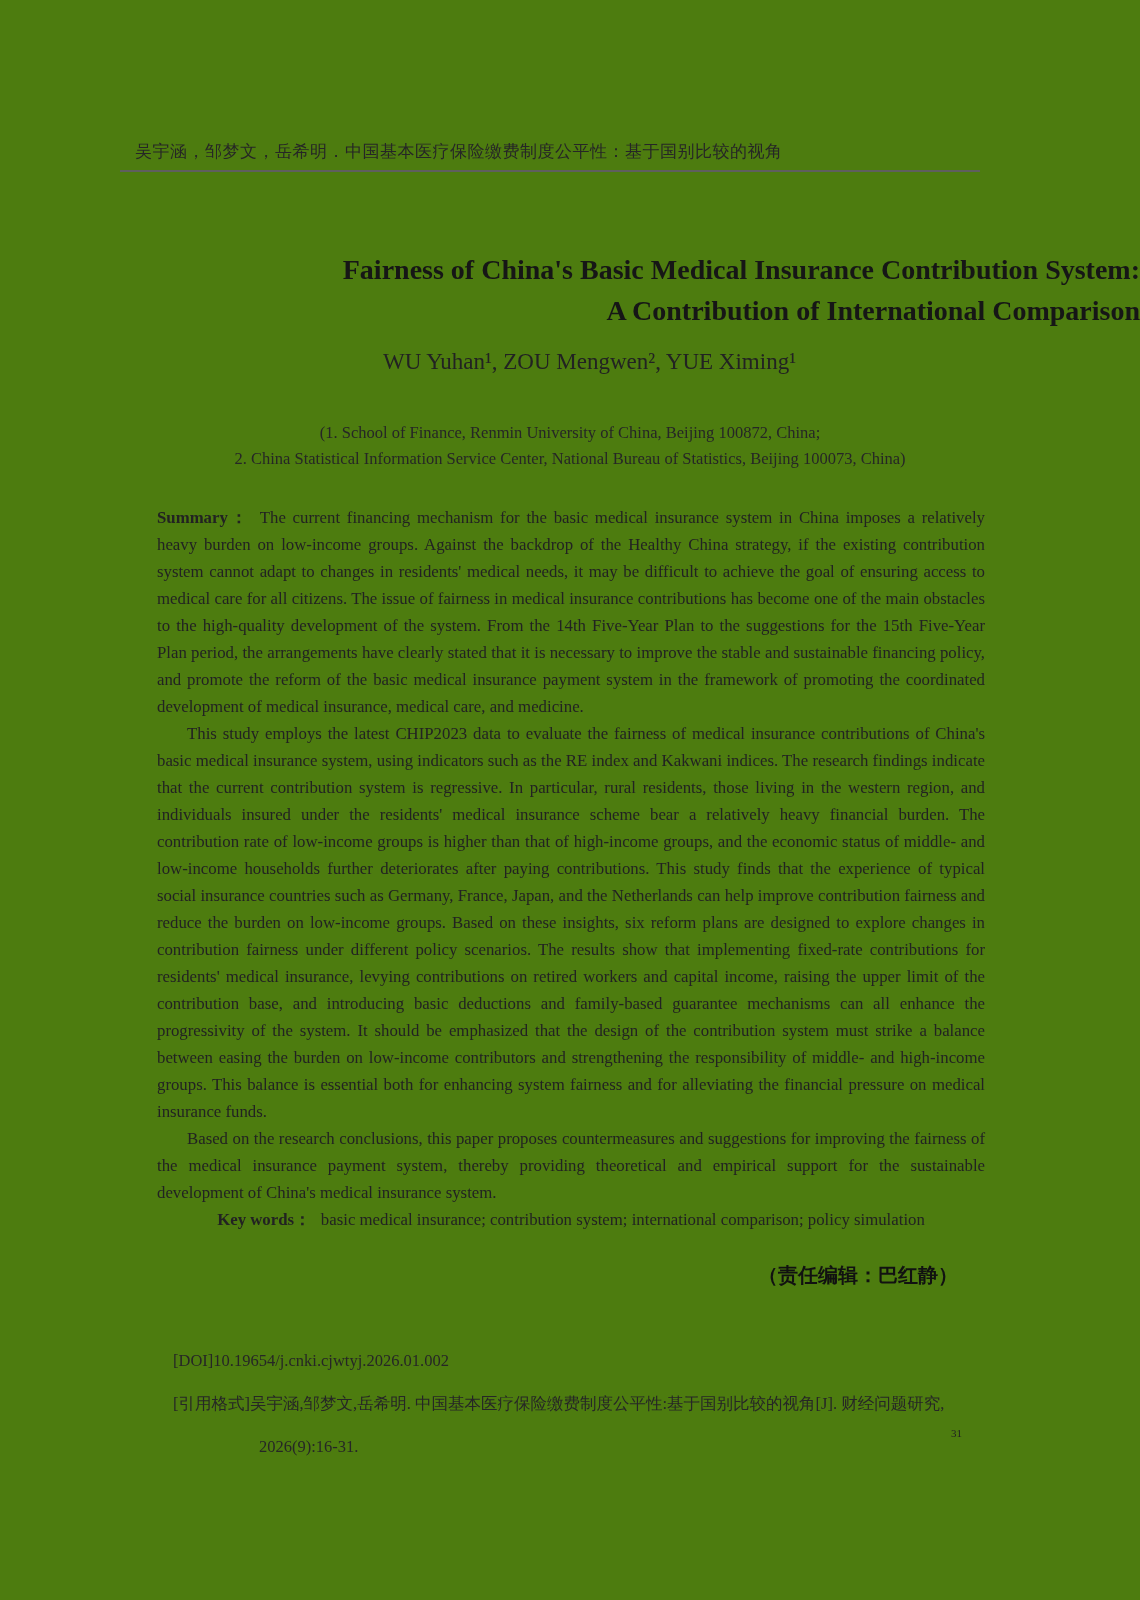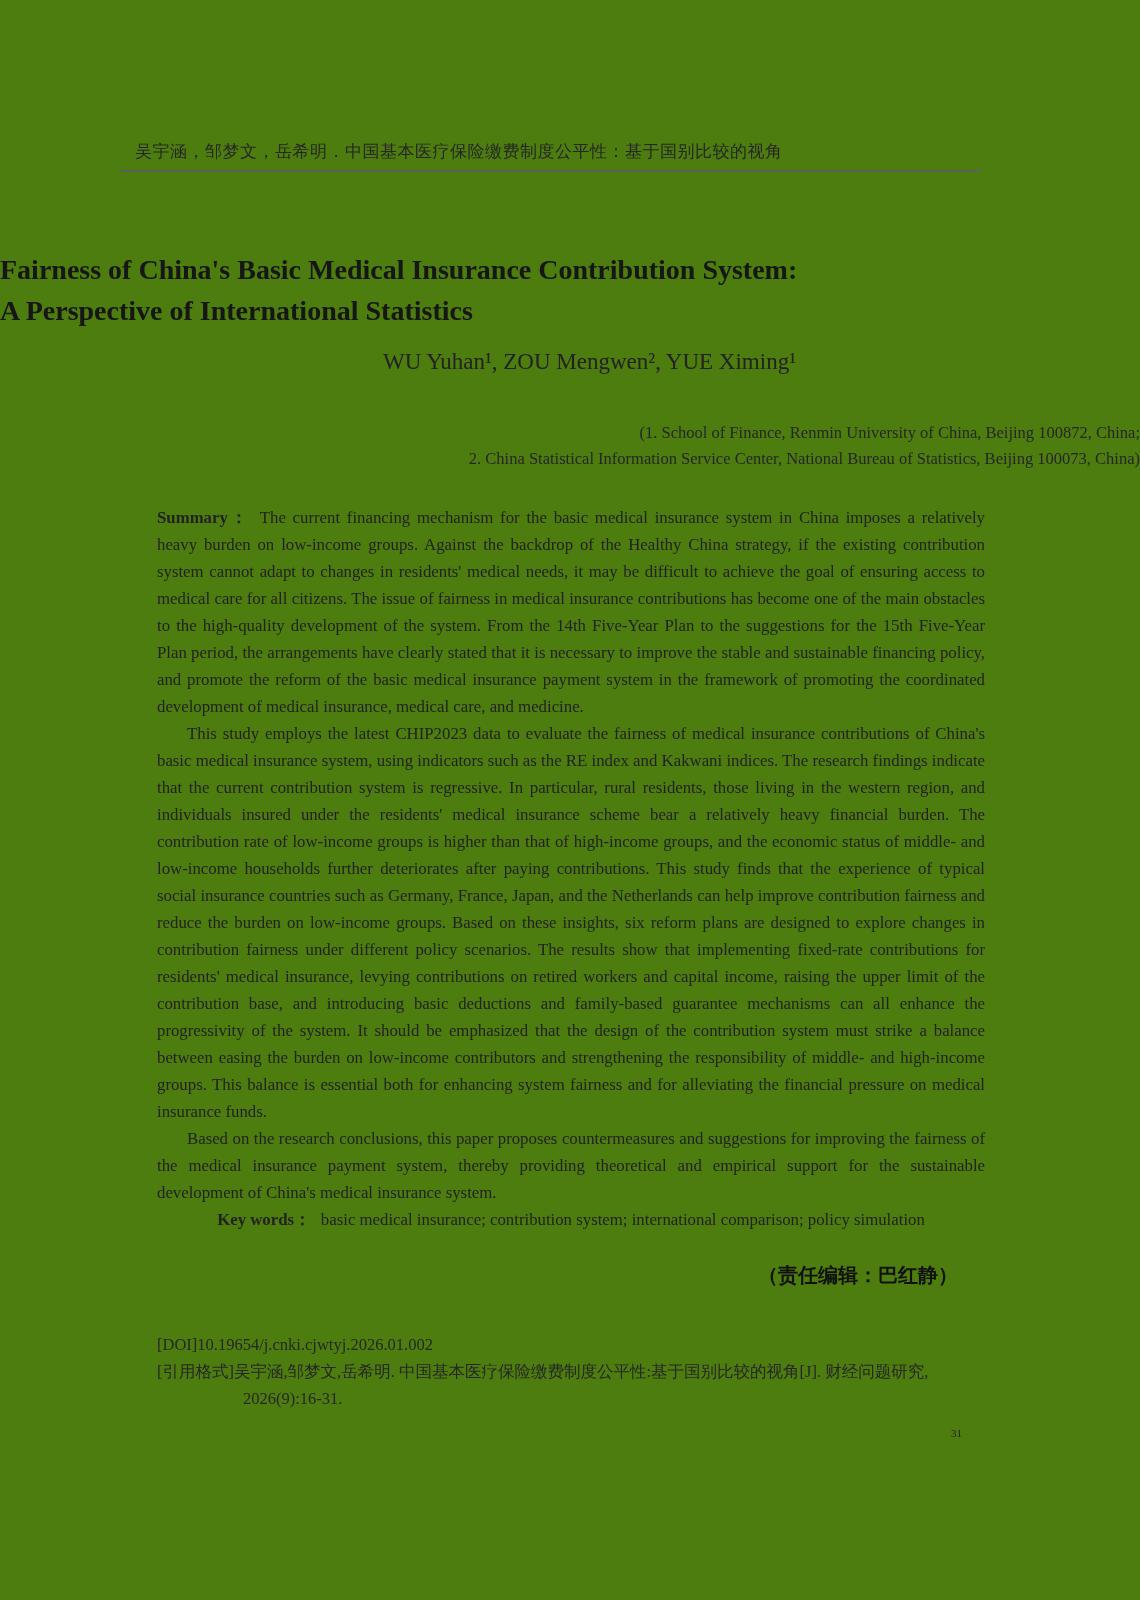--- a/index.html
+++ b/index.html
@@ -35,21 +35,21 @@
     height: 0;
     border-top: 2px solid #5f5f5f;
   }
 
   
   .title-block {
     position: absolute;
     left: 0;
     right: 0;
     top: 249px;
-    text-align: left;
+    text-align: right;
     font-weight: bold;
     font-size: 28px;
     line-height: 41px;
     color: #161616;
   }
 
   .authors-line {
     position: absolute;
     left: 0;
     right: 0;
@@ -58,21 +58,21 @@
     font-size: 23px;
     color: #222222;
     margin-left: 39px;
   }
 
   .affiliations {
     position: absolute;
     left: 0;
     right: 0;
     top: 420px;
-    text-align: right;
+    text-align: center;
     font-size: 16.5px;
     line-height: 26px;
     color: #262626;
   }
 
   
   .abstract {
     position: absolute;
     left: 157px;
     width: 828px;
@@ -110,21 +110,21 @@
   .ref-block {
     position: absolute;
     left: 157px;
     width: 840px;
     top: 1331px;
     font-size: 16.5px;
     line-height: 27px;
     color: #262626;
   }
   .ref-block .line {
-    margin: 0;
+    margin: 16px;
     white-space: nowrap;
   }
   .ref-block .line.cont {
     padding-left: 86px;
   }
 
   .page-number {
     position: absolute;
     top: 1427px;
     right: 178px;
@@ -135,21 +135,21 @@
 </head>
 <body>
 
 <div class="page">
 
   <div class="running-head">吴宇涵，邹梦文，岳希明．中国基本医疗保险缴费制度公平性：基于国别比较的视角</div>
   <div class="head-rule"></div>
 
   <div class="title-block">
     <div>Fairness of China's Basic Medical Insurance Contribution System:</div>
-    <div>A Perspective of International Statistics</div>
+    <div>A Contribution of International Comparison</div>
   </div>
 
   <div class="authors-line">WU Yuhan¹, ZOU Mengwen², YUE Ximing¹</div>
 
   <div class="affiliations">
     <div>(1. School of Finance, Renmin University of China, Beijing 100872, China;</div>
     <div>2. China Statistical Information Service Center, National Bureau of Statistics, Beijing 100073, China)</div>
   </div>
 
   <div class="abstract">

